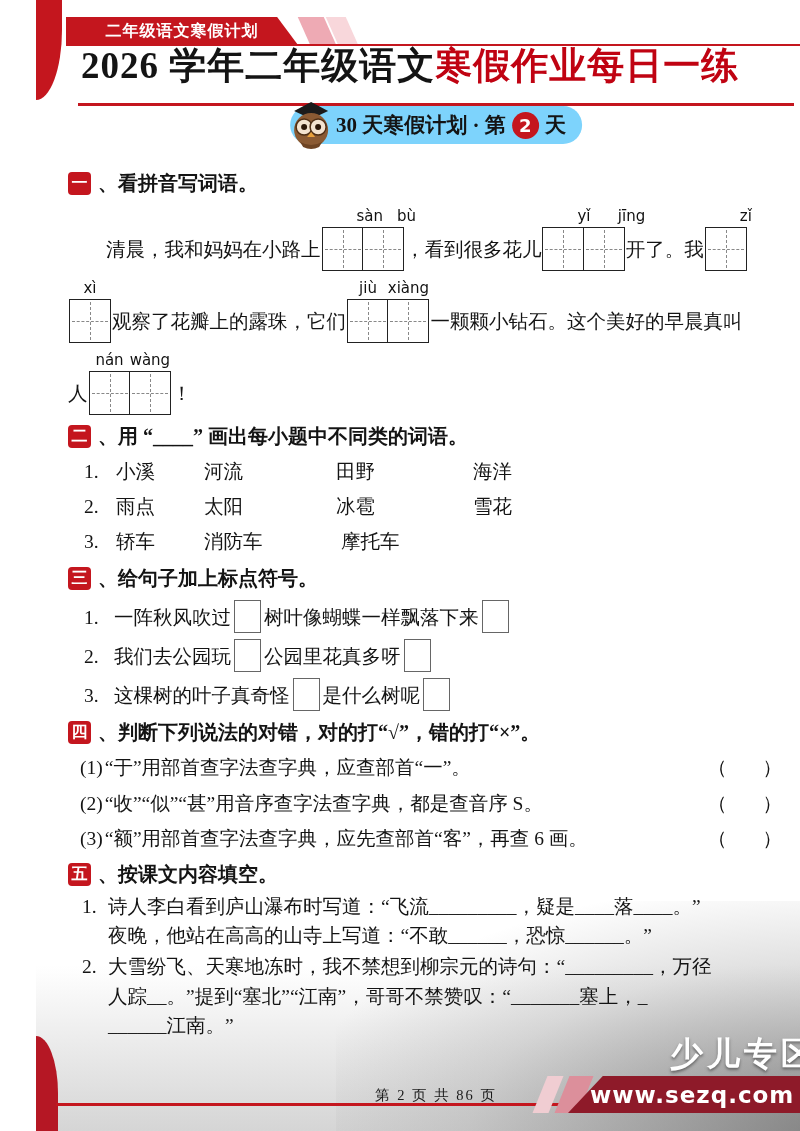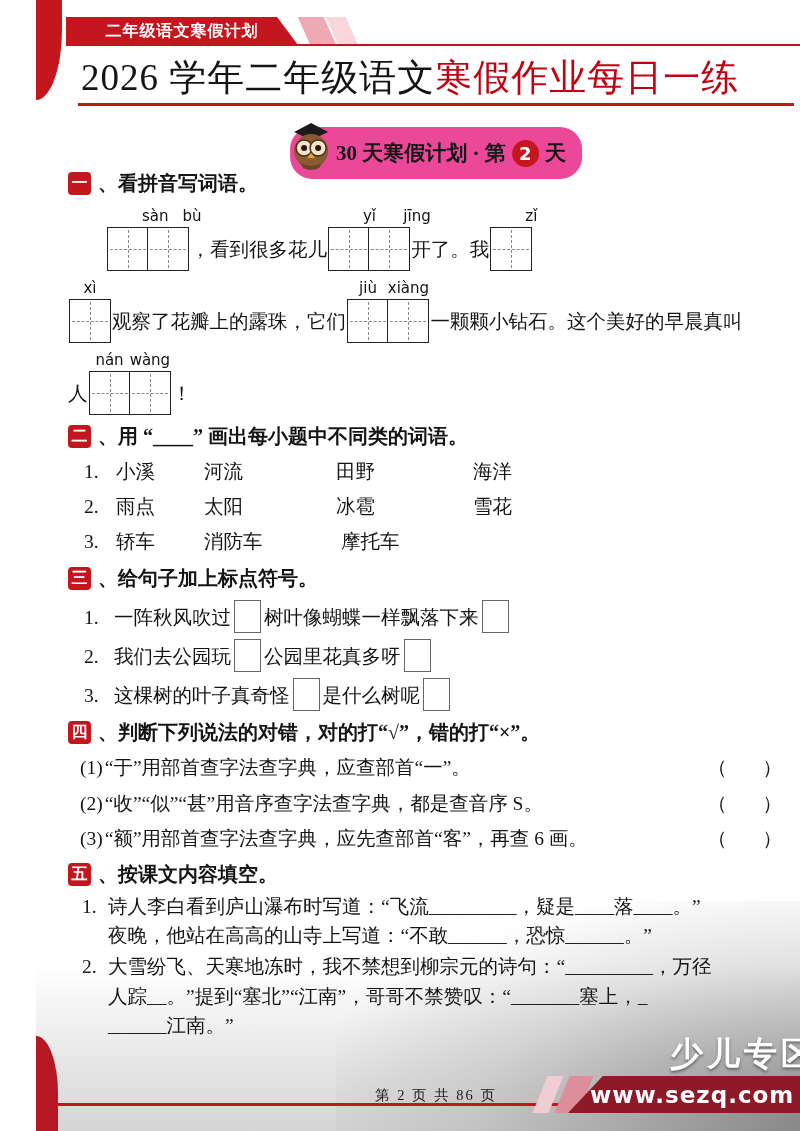--- a/index.html
+++ b/index.html
@@ -20,28 +20,28 @@
 
   
   .ribbon{position:absolute;left:30px;top:17px;width:232px;height:28px;background:#c4161e;
     clip-path:polygon(0 0,91% 0,100% 100%,0 100%);display:flex;align-items:center;justify-content:center;}
   .ribbon span{color:#fff;font-weight:700;font-size:16px;letter-spacing:1px;}
   .rib-acc1{position:absolute;left:268px;top:17px;width:26px;height:28px;background:#eeaab4;transform:skewX(24deg);}
   .rib-acc2{position:absolute;left:296px;top:17px;width:20px;height:28px;background:#f8d7db;transform:skewX(24deg);}
   .rib-line{position:absolute;left:30px;top:44px;width:740px;height:2px;background:#c4161e;}
 
   
-  .title{position:absolute;left:45px;top:53px;width:715px;font-size:37px;font-weight:400;
+  .title{position:absolute;left:45px;top:41px;width:715px;font-size:37px;font-weight:700;
     letter-spacing:1px;white-space:nowrap;}
   .title .t-red{color:#c00312;}
   .title-line{position:absolute;left:42px;top:103px;width:716px;height:2.5px;background:#c4161e;}
 
   
-  .pill{position:absolute;left:50%;top:127px;transform:translateX(-50%);height:52px;
-    background:#ec4899;border-radius:22px;display:flex;align-items:center;
+  .pill{position:absolute;left:50%;top:106px;transform:translateX(-50%);height:38px;
+    background:#7dd3fc;border-radius:22px;display:flex;align-items:center;
     padding:0 16px 0 46px;font-size:21px;font-weight:600;}
   .owl{position:absolute;left:-4px;top:-8px;width:50px;height:52px;}
   .day-circle{width:27px;height:27px;border-radius:50%;background:#c4161e;color:#fff;
     display:flex;align-items:center;justify-content:center;font-size:18px;font-weight:700;
     margin:0 6px;font-family:"DejaVu Sans",sans-serif;}
 
   
   .content{position:absolute;left:32px;top:164px;width:740px;font-size:19.5px;line-height:1.55;}
   .sec-head{display:flex;align-items:center;gap:7px;font-weight:700;font-size:20px;margin:4px 0 2px 0;}
   .sec-badge{width:23px;height:23px;border-radius:4px;background:#c4161e;color:#fff;
@@ -137,21 +137,21 @@
   </div>
 
   <div class="content">
 
     <div class="sec-head">
       <span class="sec-badge">一</span>
       <span>、看拼音写词语。</span>
     </div>
 
     <div class="q1-line indent">
-      <span class="tian">
+      <span>清晨，我和妈妈在小路上</span><span class="tian">
           <span class="cell">
             <i class="py">sàn</i>
             <b class="ch"></b>
             <b class="cv"></b>
           </span>
           <span class="cell">
             <i class="py">bù</i>
             <b class="ch"></b>
             <b class="cv"></b>
           </span>

